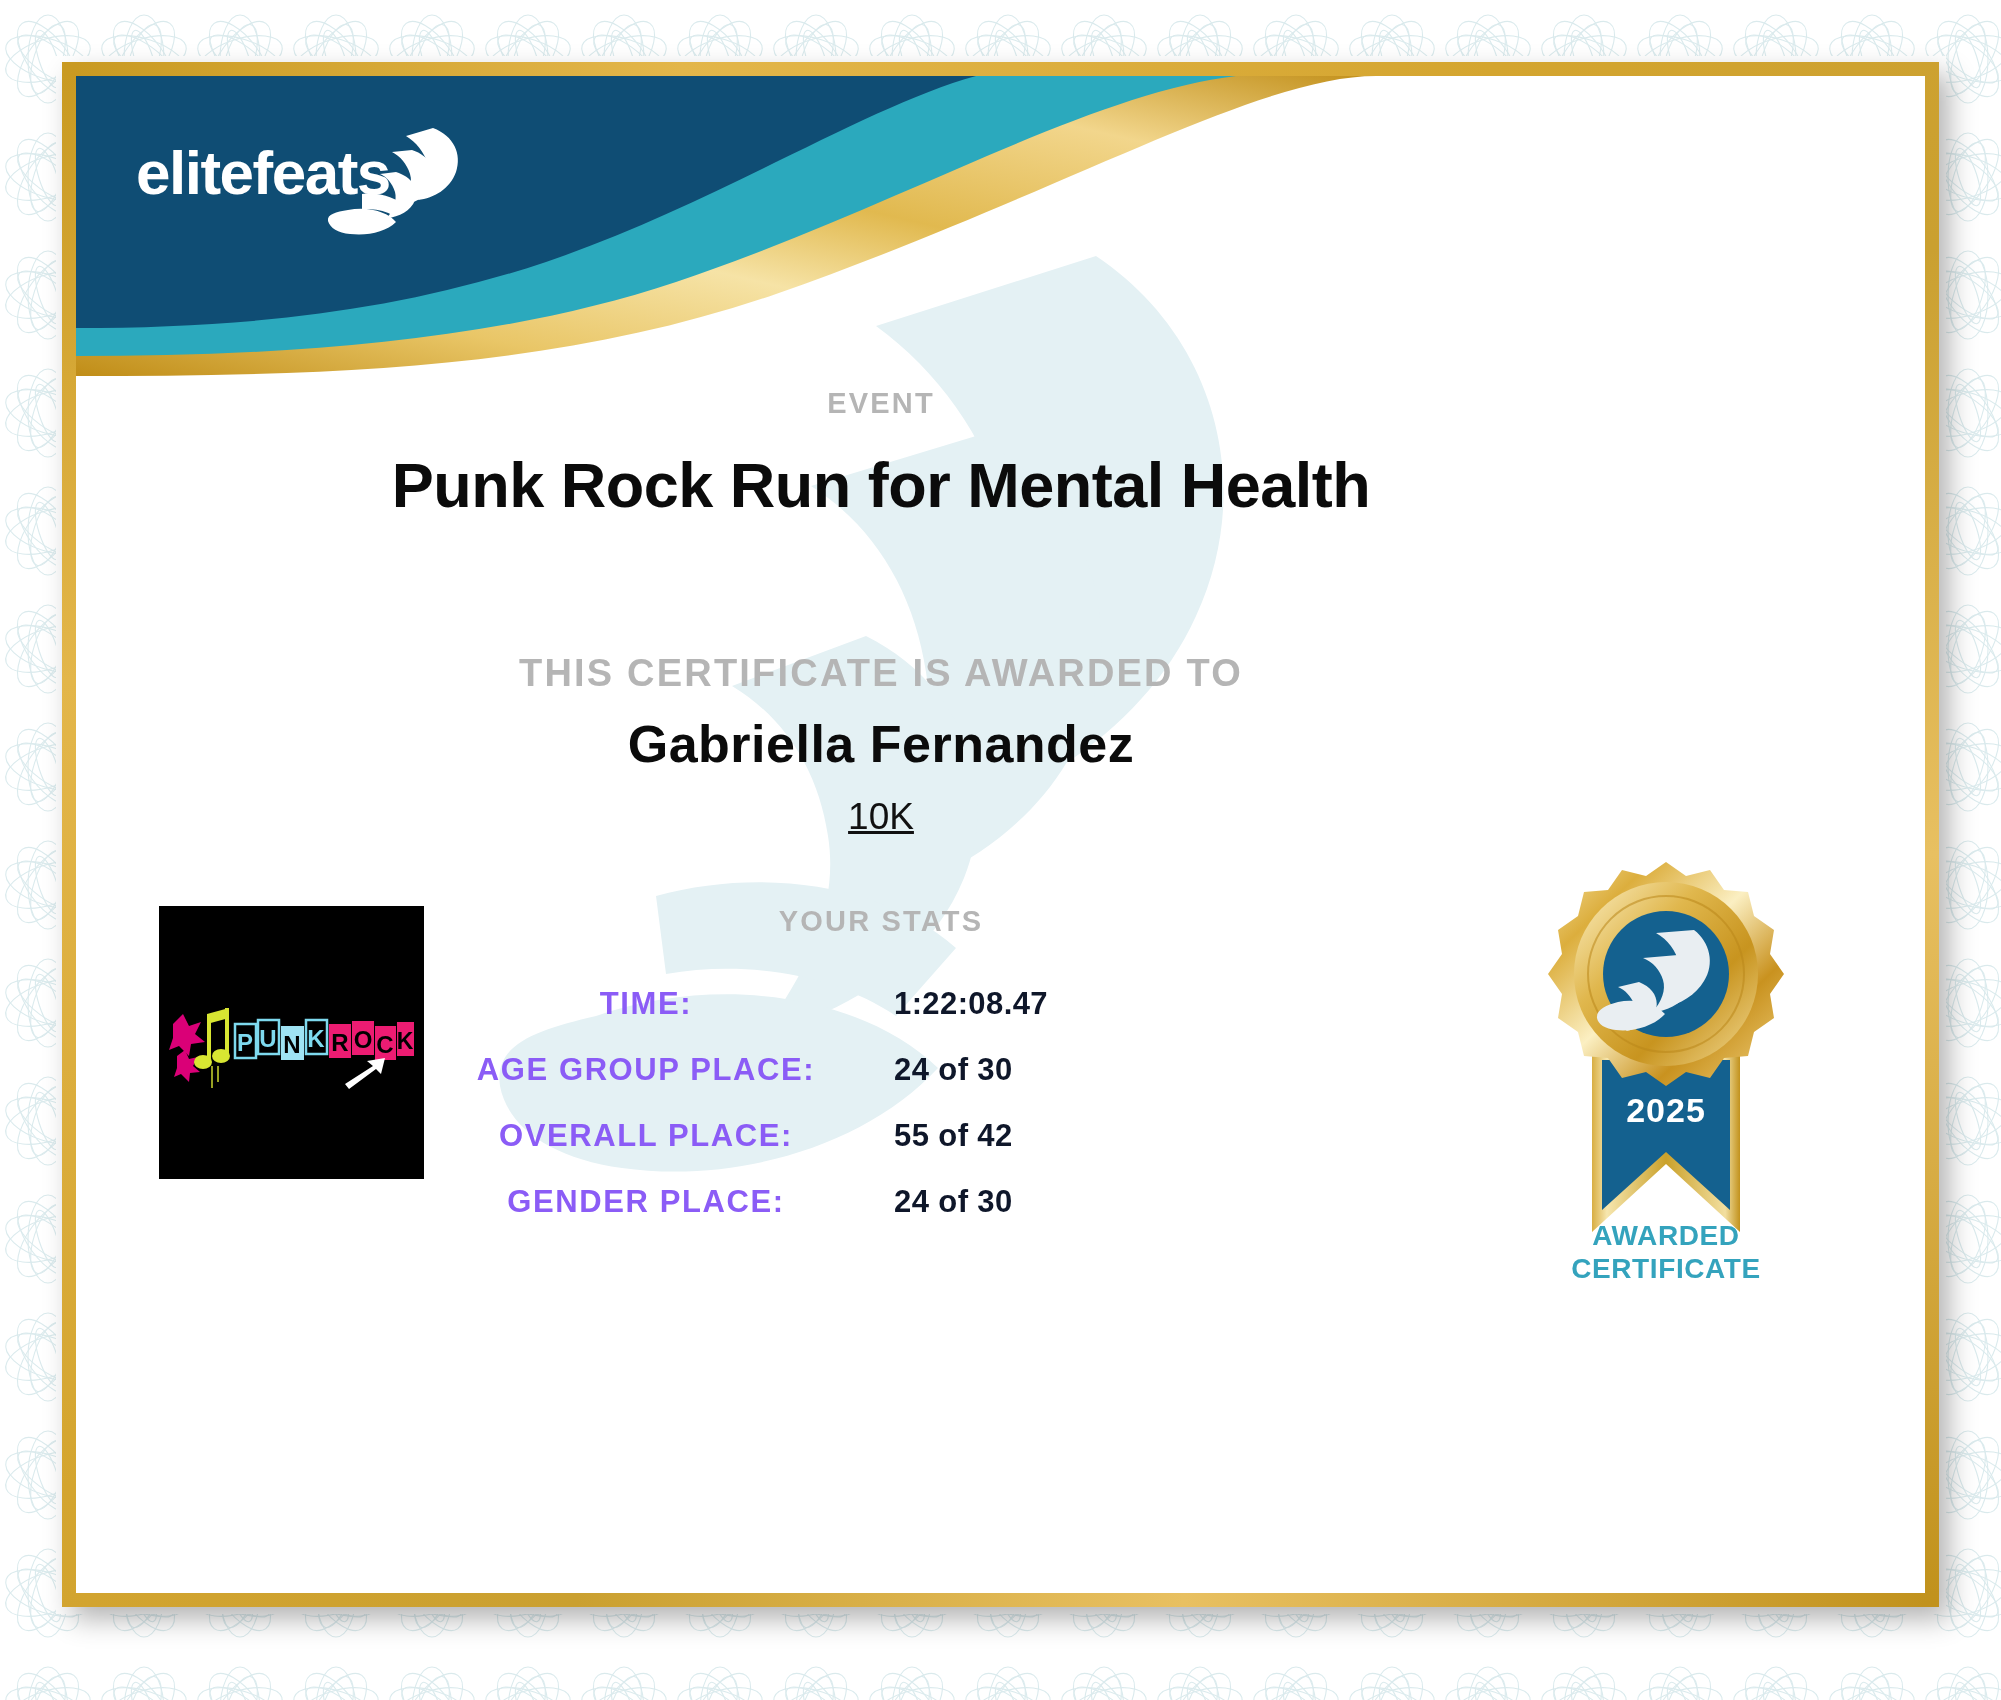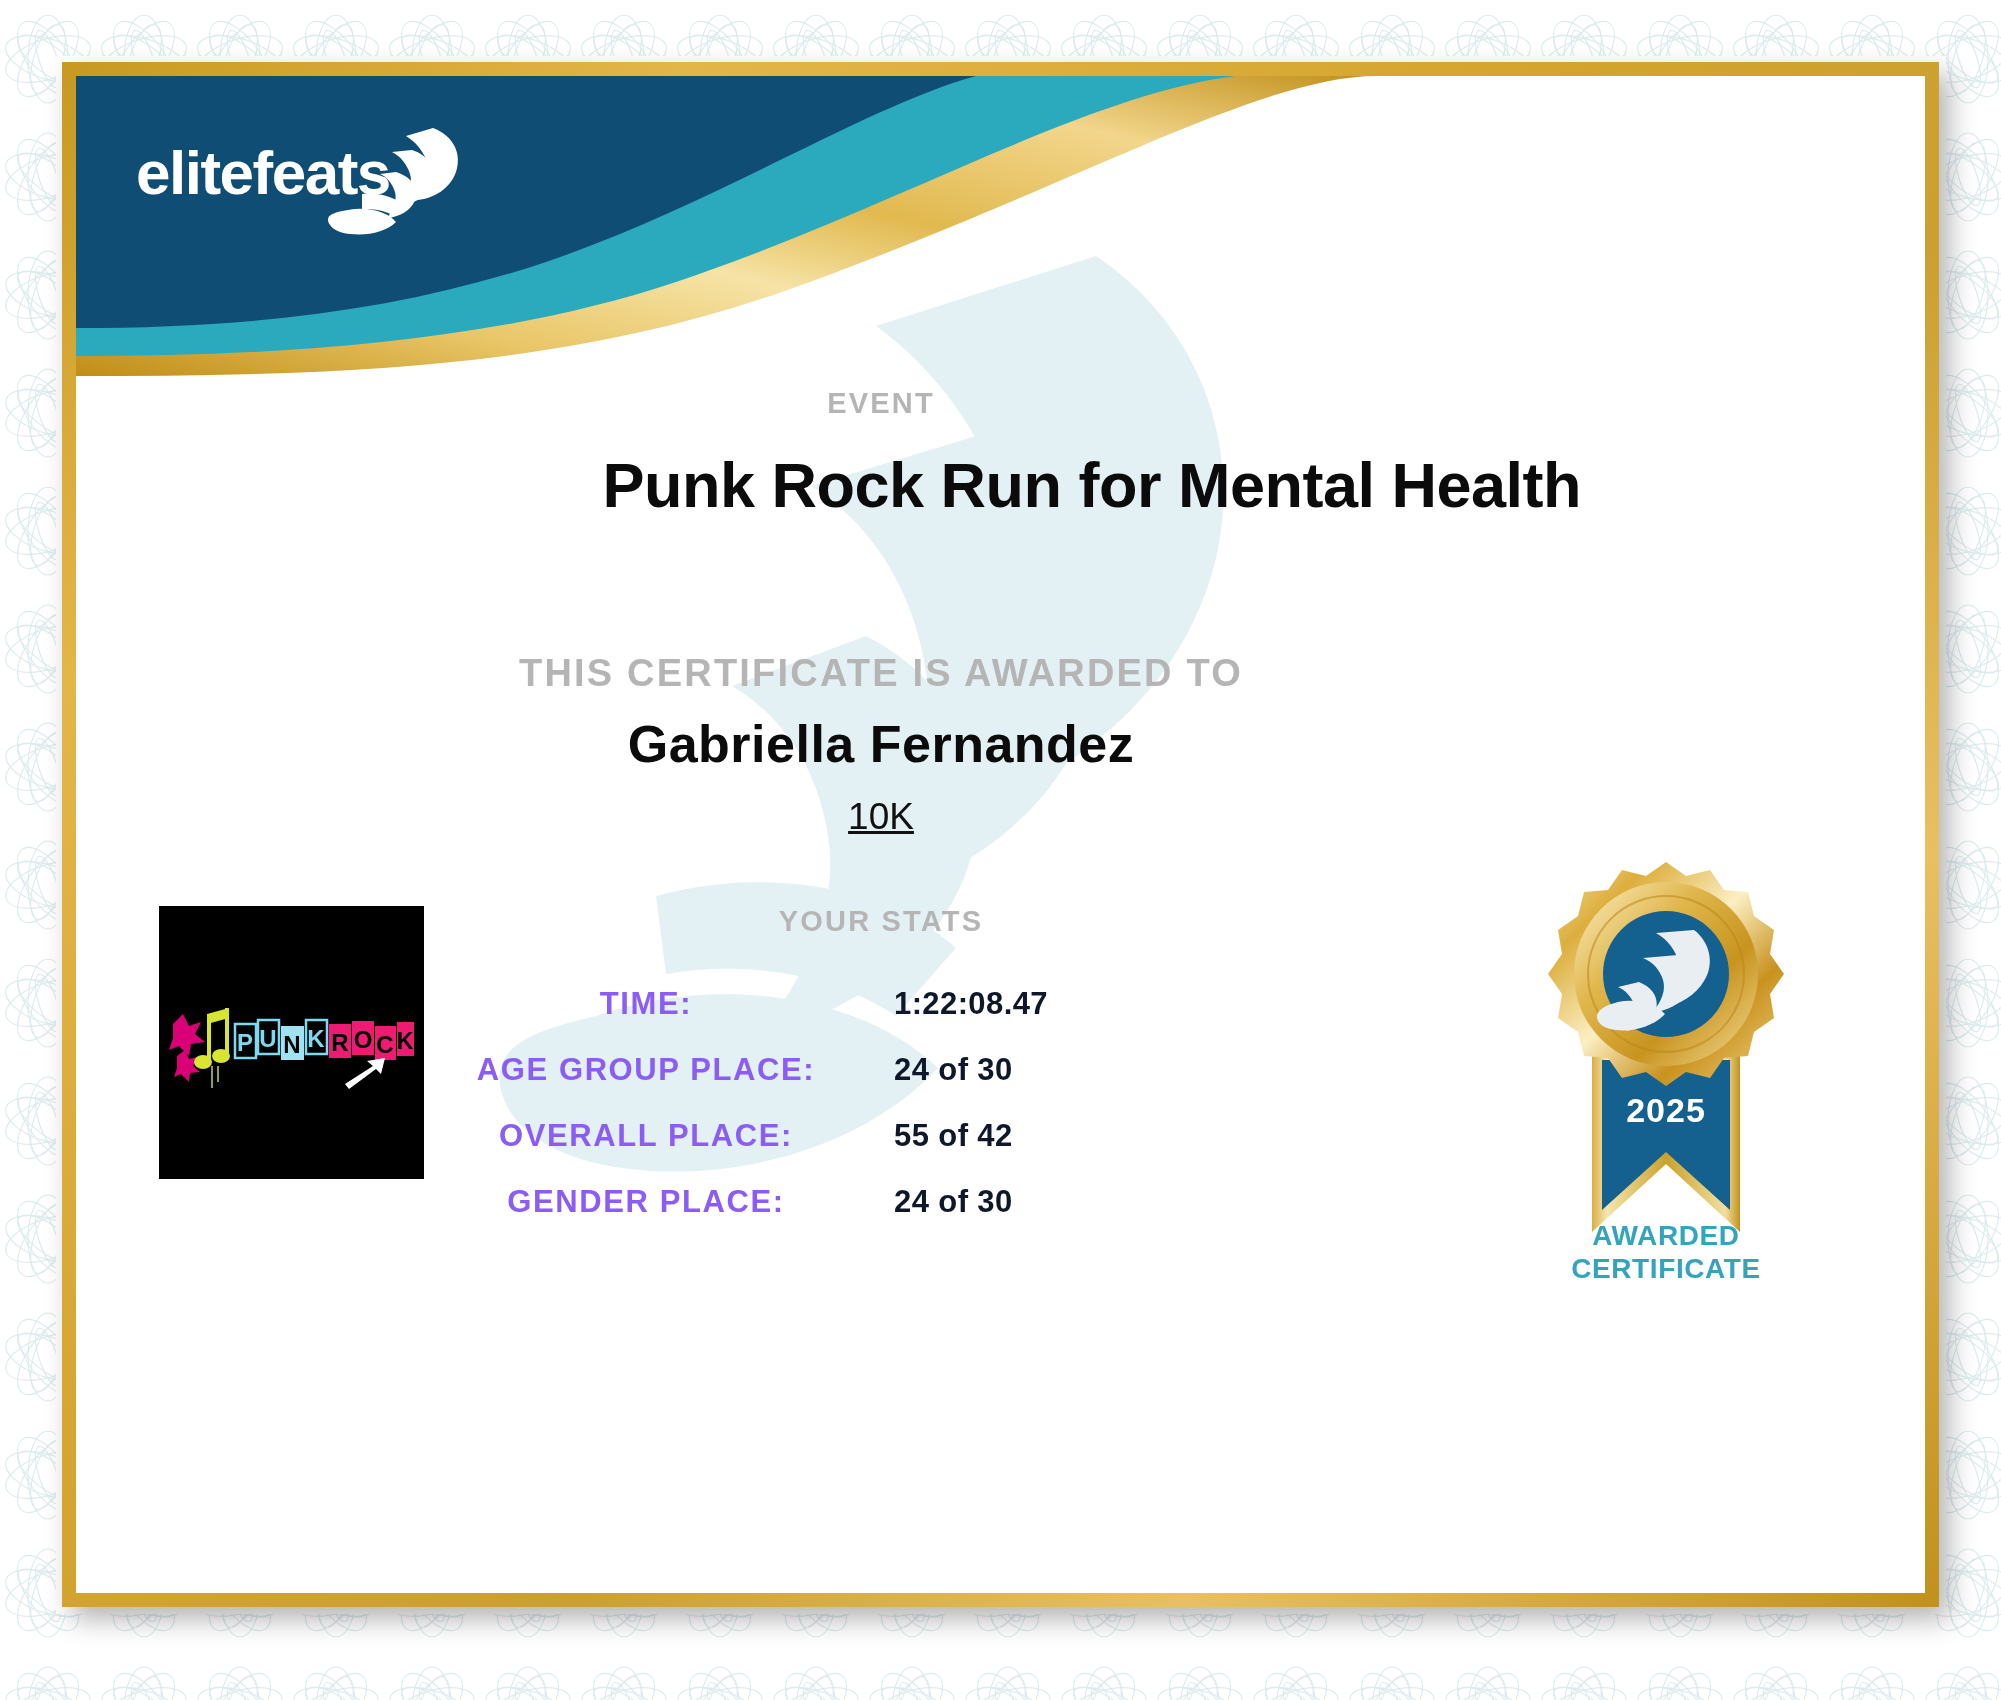--- a/index.html
+++ b/index.html
@@ -94,21 +94,21 @@
     top: 263px;
     width: 1400px;
     font-size: 29px;
   }
 
   #event-title {
     position: absolute;
     left: 90px;
     top: 325px;
     width: 1400px;
-    text-align: right;
+    text-align: center;
     font-size: 63px;
     font-weight: 700;
     color: #0b0b0b;
     letter-spacing: -0.5px;
     white-space: nowrap;
   }
 
   #awarded-label {
     position: absolute;
     left: 90px;

